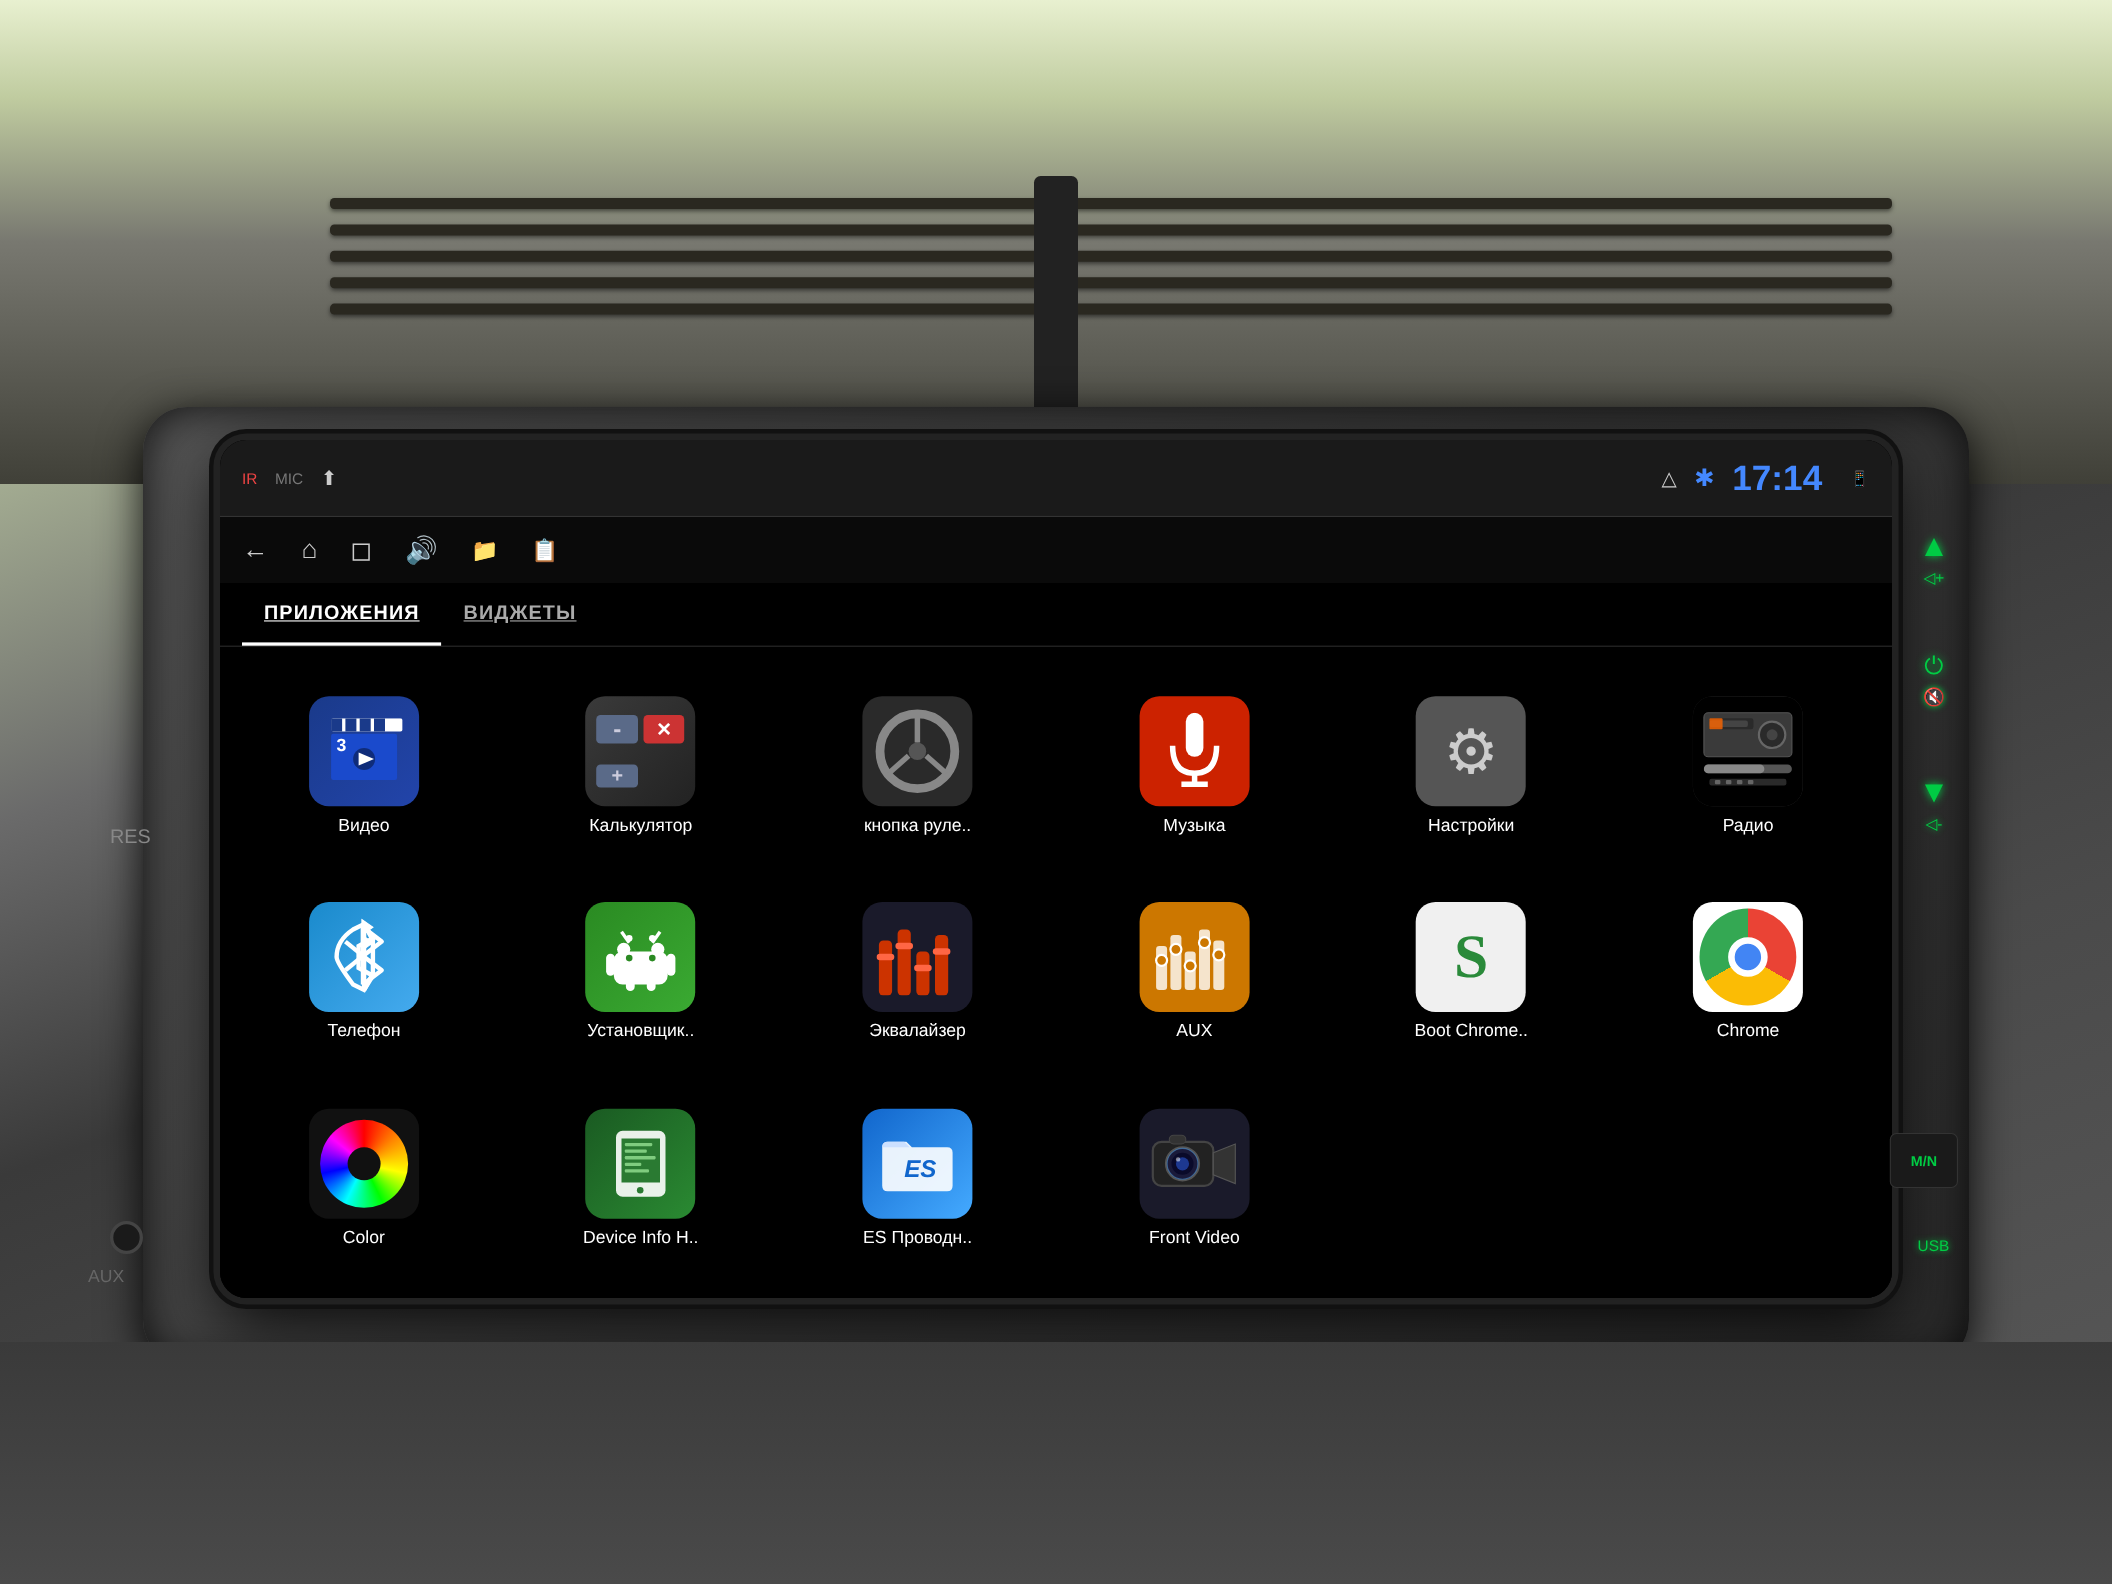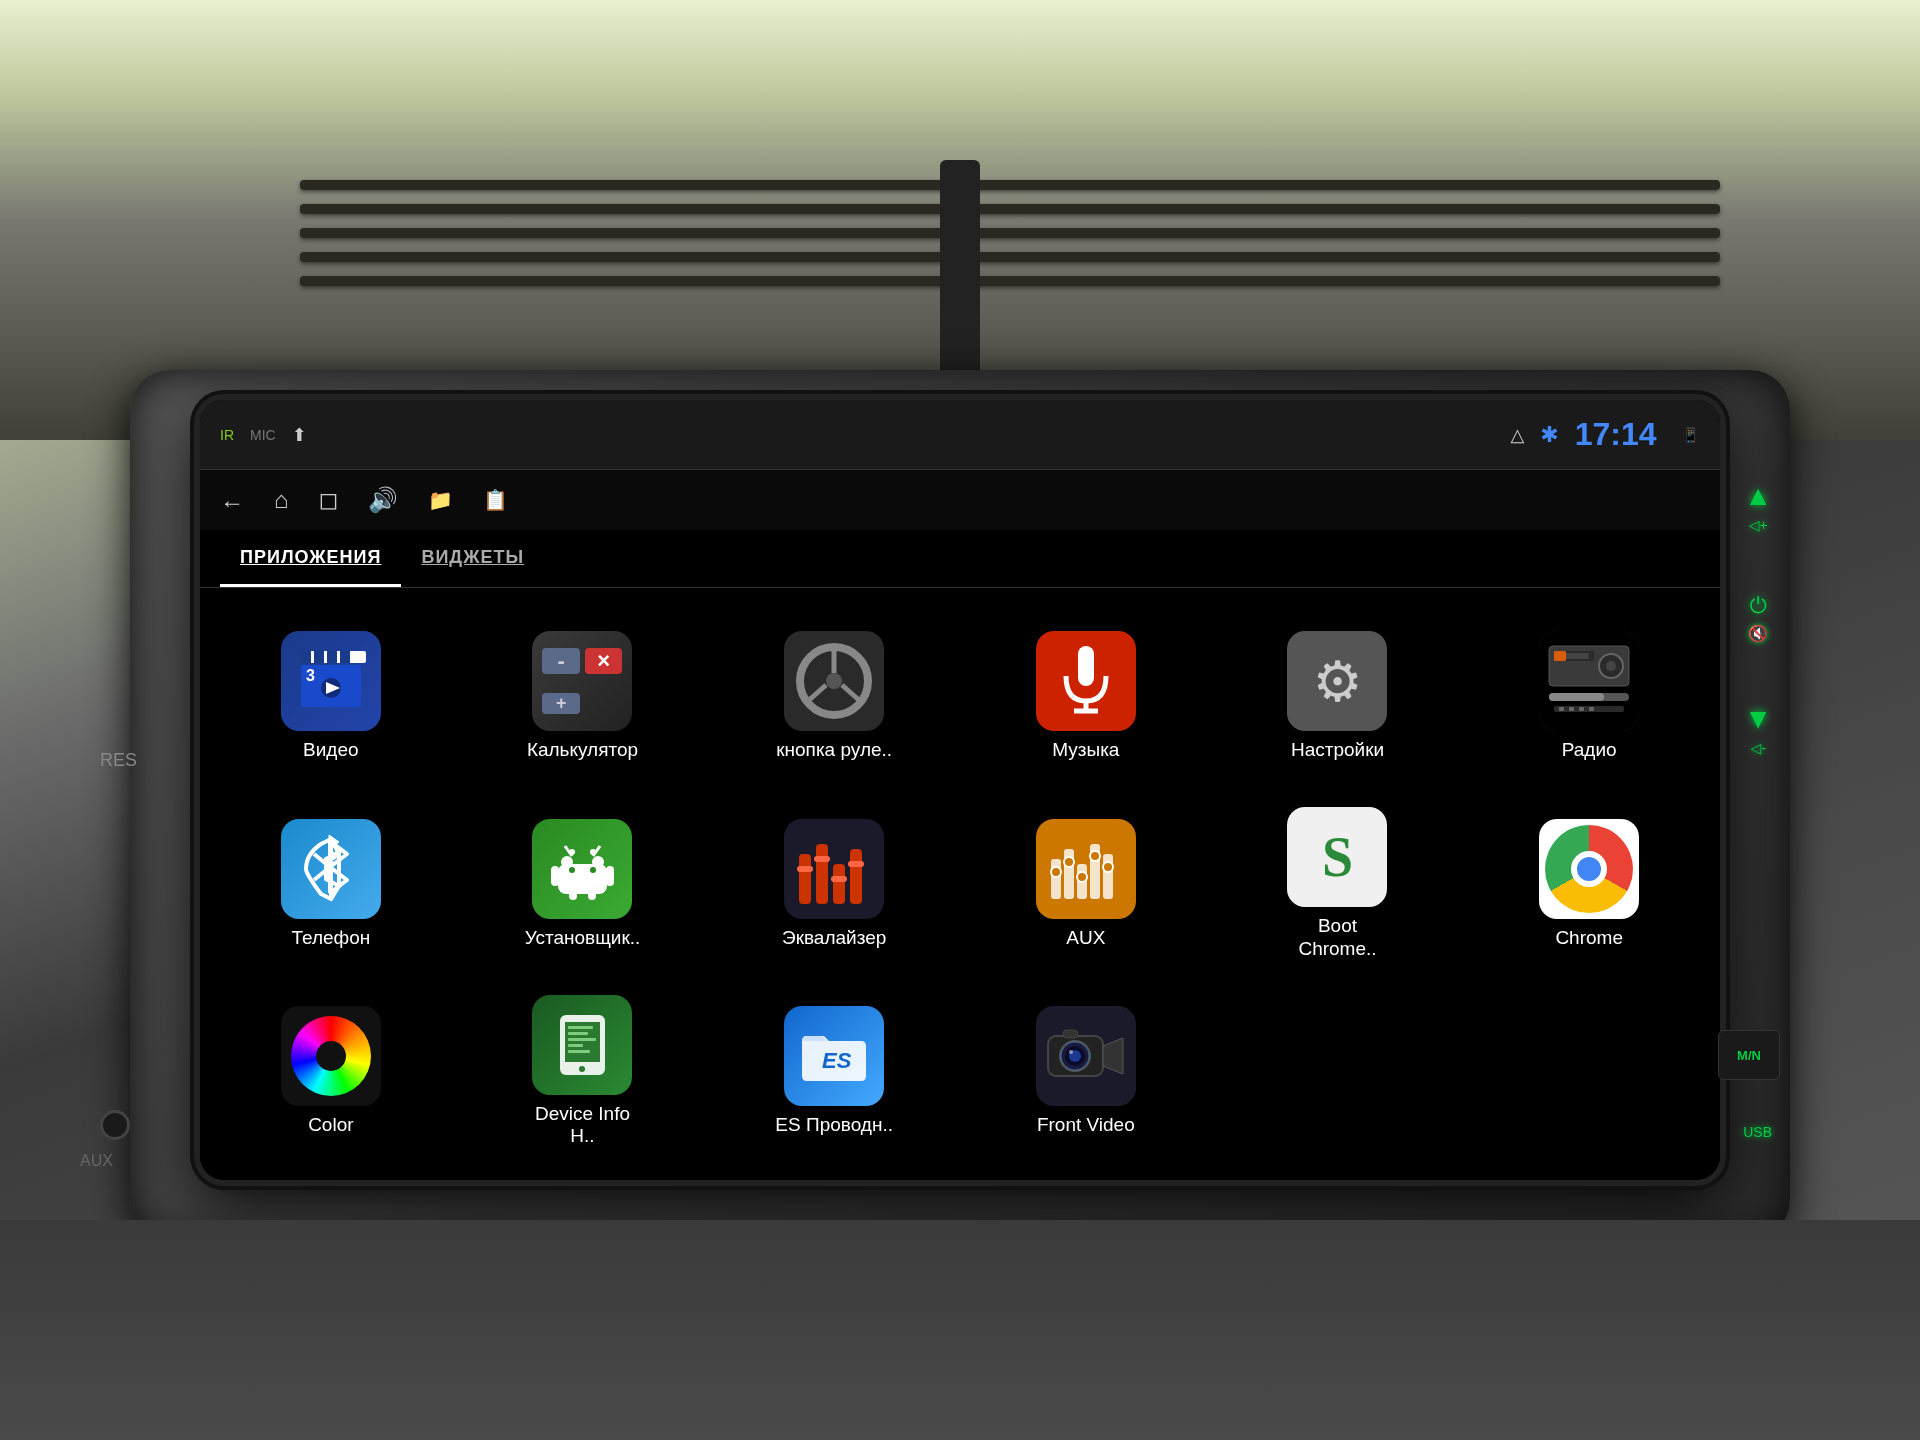--- a/index.html
+++ b/index.html
@@ -268,21 +268,21 @@
       display: flex;
       align-items: center;
       justify-content: center;
       font-size: 44px;
       position: relative;
       overflow: hidden;
     }
 
     .app-label {
       color: #fff;
-      font-size: 19px;
+      font-size: 16px;
       text-align: center;
       line-height: 1.2;
       max-width: 120px;
     }
 
     
     .chrome-circle-outer {
       width: 88px;
       height: 88px;
       border-radius: 50%;
@@ -495,21 +495,21 @@
   </div>
   <div class="vent-divider"></div>
 </div>
 
 <div class="dash-surround"></div>
 
 <div class="screen-bezel">
   <div class="android-screen">
 
     <div class="status-bar">
-      <span class="status-icon" style="font-size:14px;color:#84cc16;">IR</span>
+      <span class="status-icon" style="font-size:14px;color:#ef4444;">IR</span>
       <span class="status-icon" style="font-size:14px;color:#777;">MIC</span>
       <span class="status-icon" style="font-size:18px;">⬆</span>
       <div style="flex:1;"></div>
       <span class="status-triangle">△</span>
       <span class="status-bt" style="color:#4488ff;">✱</span>
       <span class="status-time">17:14</span>
       <span style="font-size:14px;color:#777;margin-left:10px;">📱</span>
     </div>
 
     <div class="nav-bar">

